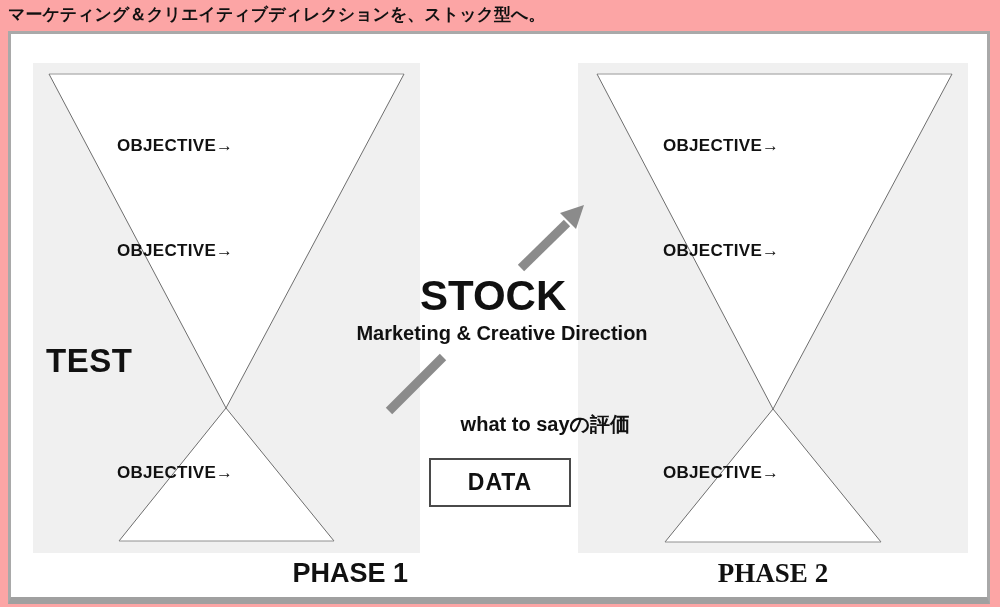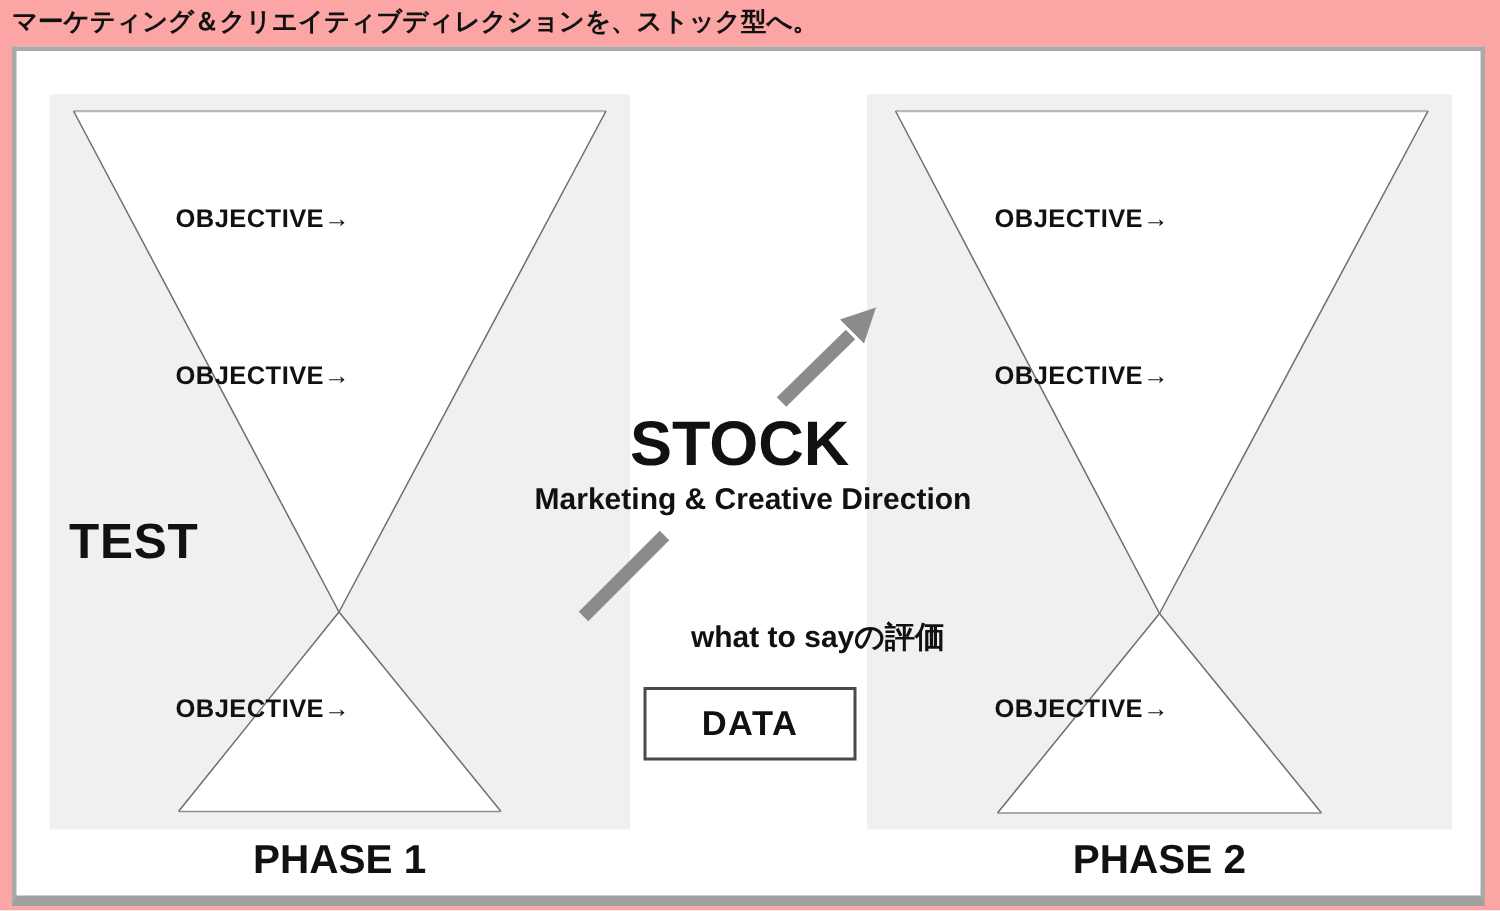--- a/index.html
+++ b/index.html
@@ -153,25 +153,25 @@
       <line x1="389" y1="411" x2="443" y2="357" stroke="#8b8b8b" stroke-width="9"></line>
       <line x1="521" y1="268" x2="567" y2="223" stroke="#8b8b8b" stroke-width="9"></line>
       <polygon points="584,205 576,229 560,213" fill="#8b8b8b"></polygon>
     </g>
   </svg>
 
   <div class="label objective" style="left:117px; top:136px;">OBJECTIVE→</div>
   <div class="label objective" style="left:117px; top:241px;">OBJECTIVE→</div>
   <div class="label objective" style="left:117px; top:463px;">OBJECTIVE→</div>
   <div class="label side-label" style="left:46px; top:342px;">TEST</div>
-  <div class="label phase-label" style="left:33px; width:387px; top:558px;">PHASE 1</div>
+  <div class="label phase-label" style="left:21px; width:387px; top:558px;text-align:right;">PHASE 1</div>
 
   <div class="label objective" style="left:663px; top:136px;">OBJECTIVE→</div>
   <div class="label objective" style="left:663px; top:241px;">OBJECTIVE→</div>
   <div class="label objective" style="left:663px; top:463px;">OBJECTIVE→</div>
-  <div class="label phase-label" style="left:578px; width:390px; top:558px;">PHASE 2</div>
+  <div class="label phase-label" style="left:578px; width:390px; top:558px;font-family:Liberation Serif, serif;">PHASE 2</div>
 
   <div class="label stock-title">STOCK</div>
   <div class="label stock-subtitle">Marketing &amp; Creative Direction</div>
   <div class="label caption">what to sayの評価</div>
   <div class="data-box">DATA</div>
 
 </div>
 
 </body></html>

